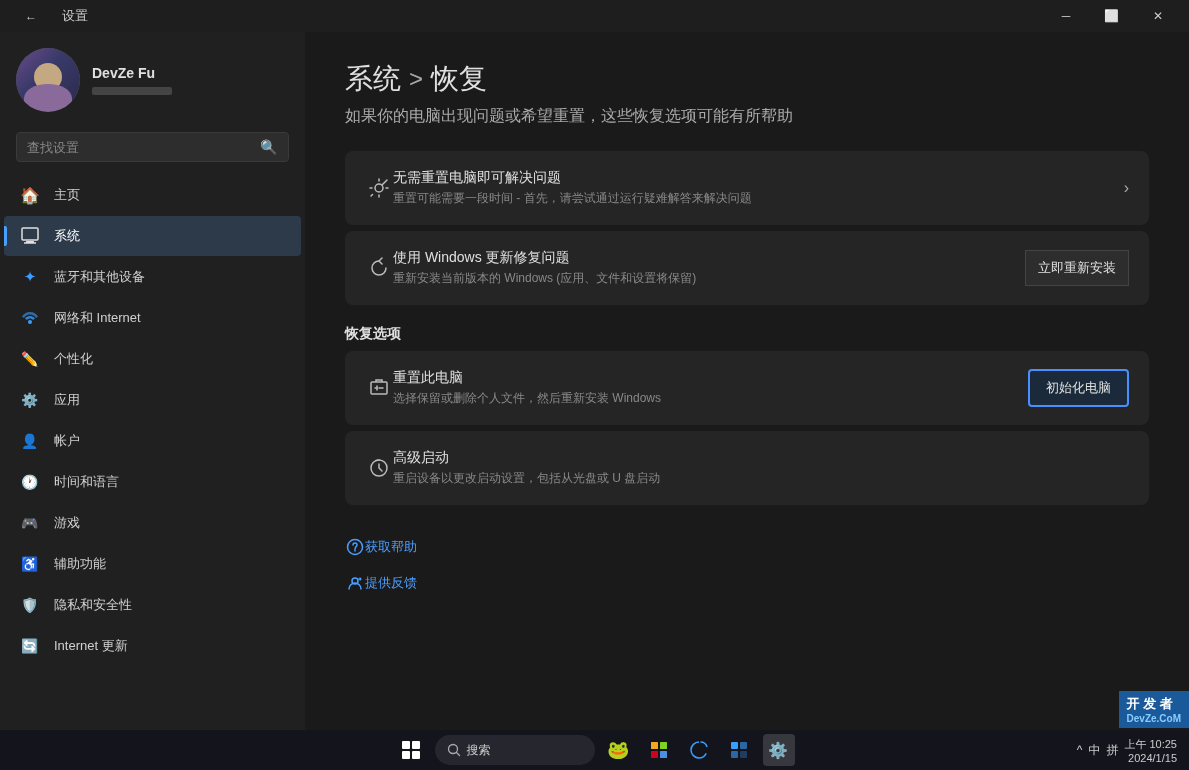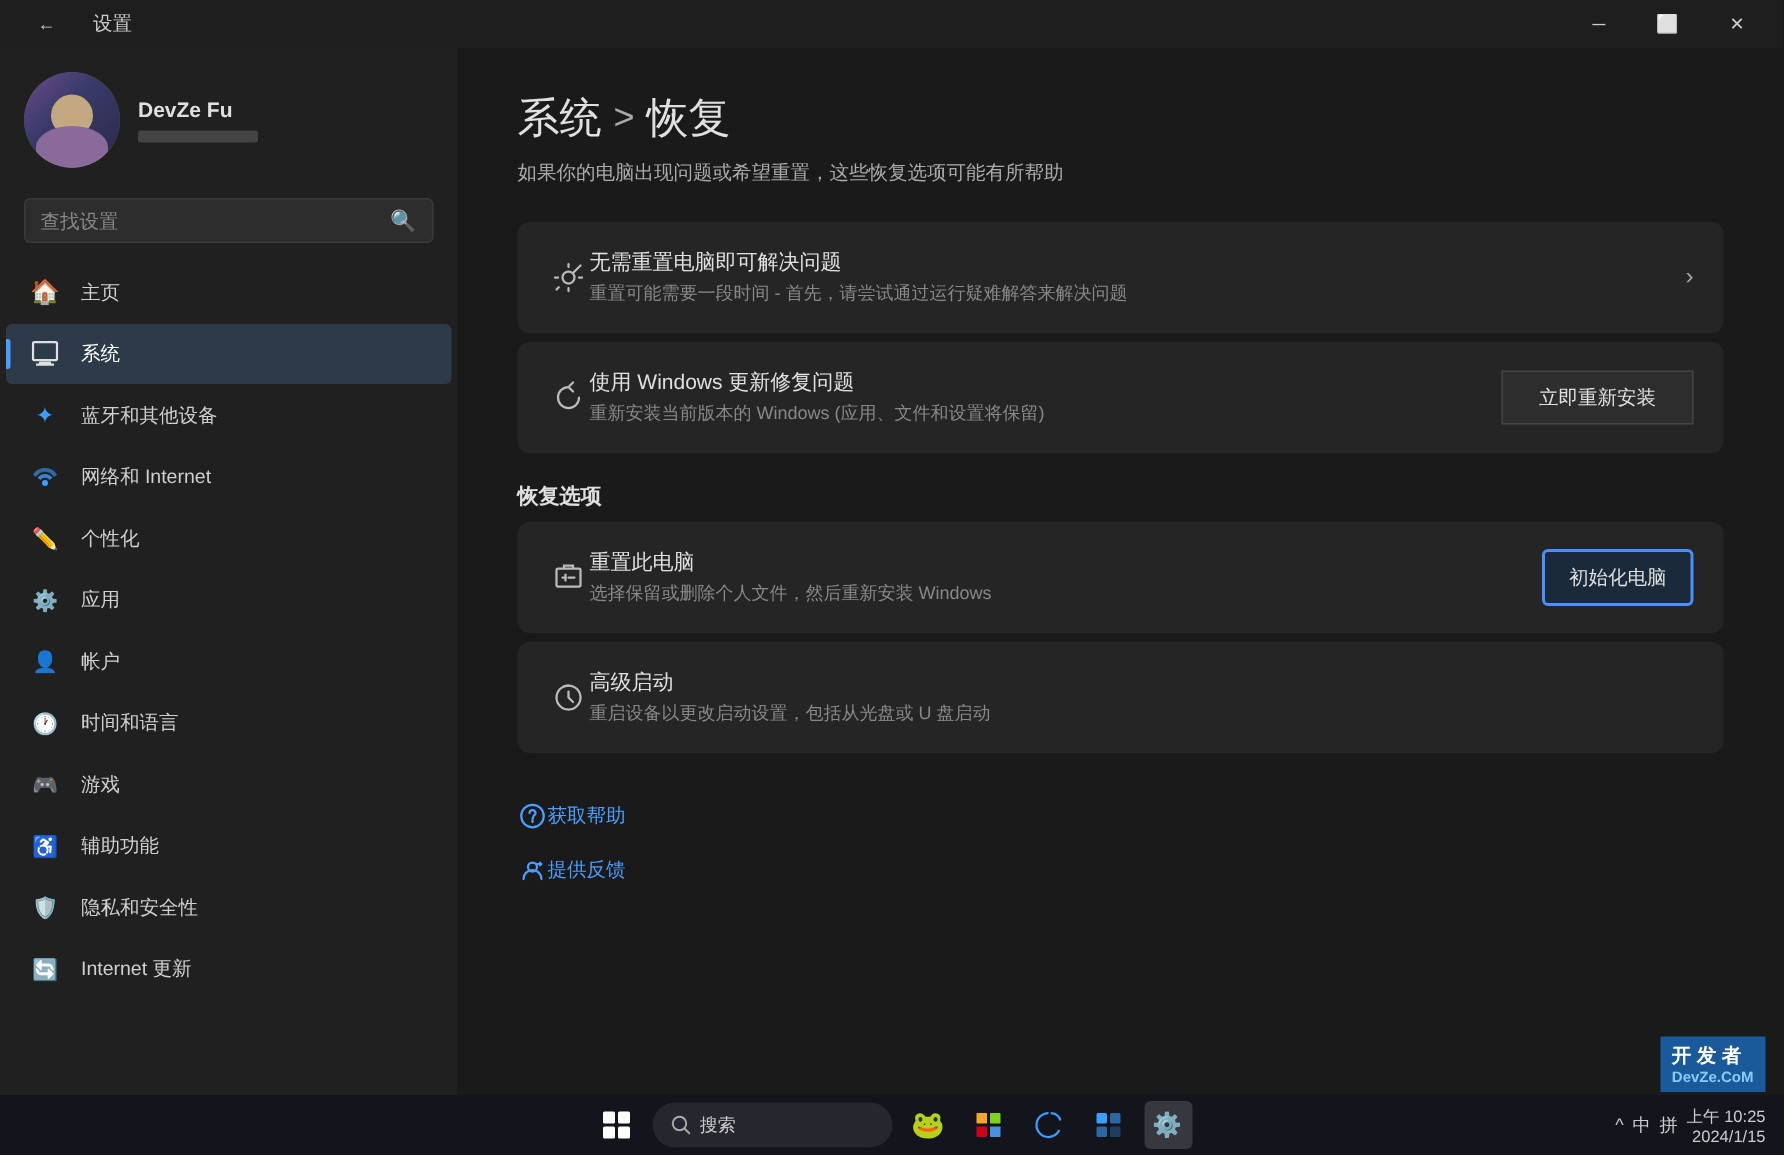--- a/index.html
+++ b/index.html
@@ -226,21 +226,21 @@
       font-size: 24px;
       color: #aaa;
     }
     .breadcrumb-current {
       font-size: 28px;
       font-weight: 300;
       color: #e0e0e0;
     }
 
     .page-subtitle {
-      font-size: 13px;
+      font-size: 16px;
       color: #aaa;
       margin-bottom: 24px;
     }
 
     
     .card {
       background: #252525;
       border-radius: 8px;
       margin-bottom: 6px;
       padding: 18px 20px;
@@ -276,21 +276,21 @@
     .card-chevron {
       color: #aaa;
       font-size: 16px;
     }
     .btn-action {
       background: #2d2d2d;
       border: 1px solid #444;
       border-radius: 0;
       color: #e0e0e0;
       font-size: 13px;
-      padding: 8px 24px;
+      padding: 8px 12px;
       cursor: pointer;
       font-family: 'Microsoft YaHei', sans-serif;
       white-space: nowrap;
     }
     .btn-primary {
       background: #1a2a3a;
       border: 2px solid #4a8eff;
       border-radius: 4px;
       color: #e0e0e0;
       font-size: 13px;
@@ -395,21 +395,21 @@
     }
     .tray-text {
       font-size: 12px;
       color: #ccc;
     }
 
     
     .watermark {
       position: absolute;
       bottom: 42px;
-      right: 12px;
+      right: 0;
       background: #1a5a9a;
       color: white;
       font-size: 13px;
       padding: 4px 8px;
       font-weight: bold;
     }
     .watermark-sub {
       font-size: 10px;
       color: #88ccff;
     }

